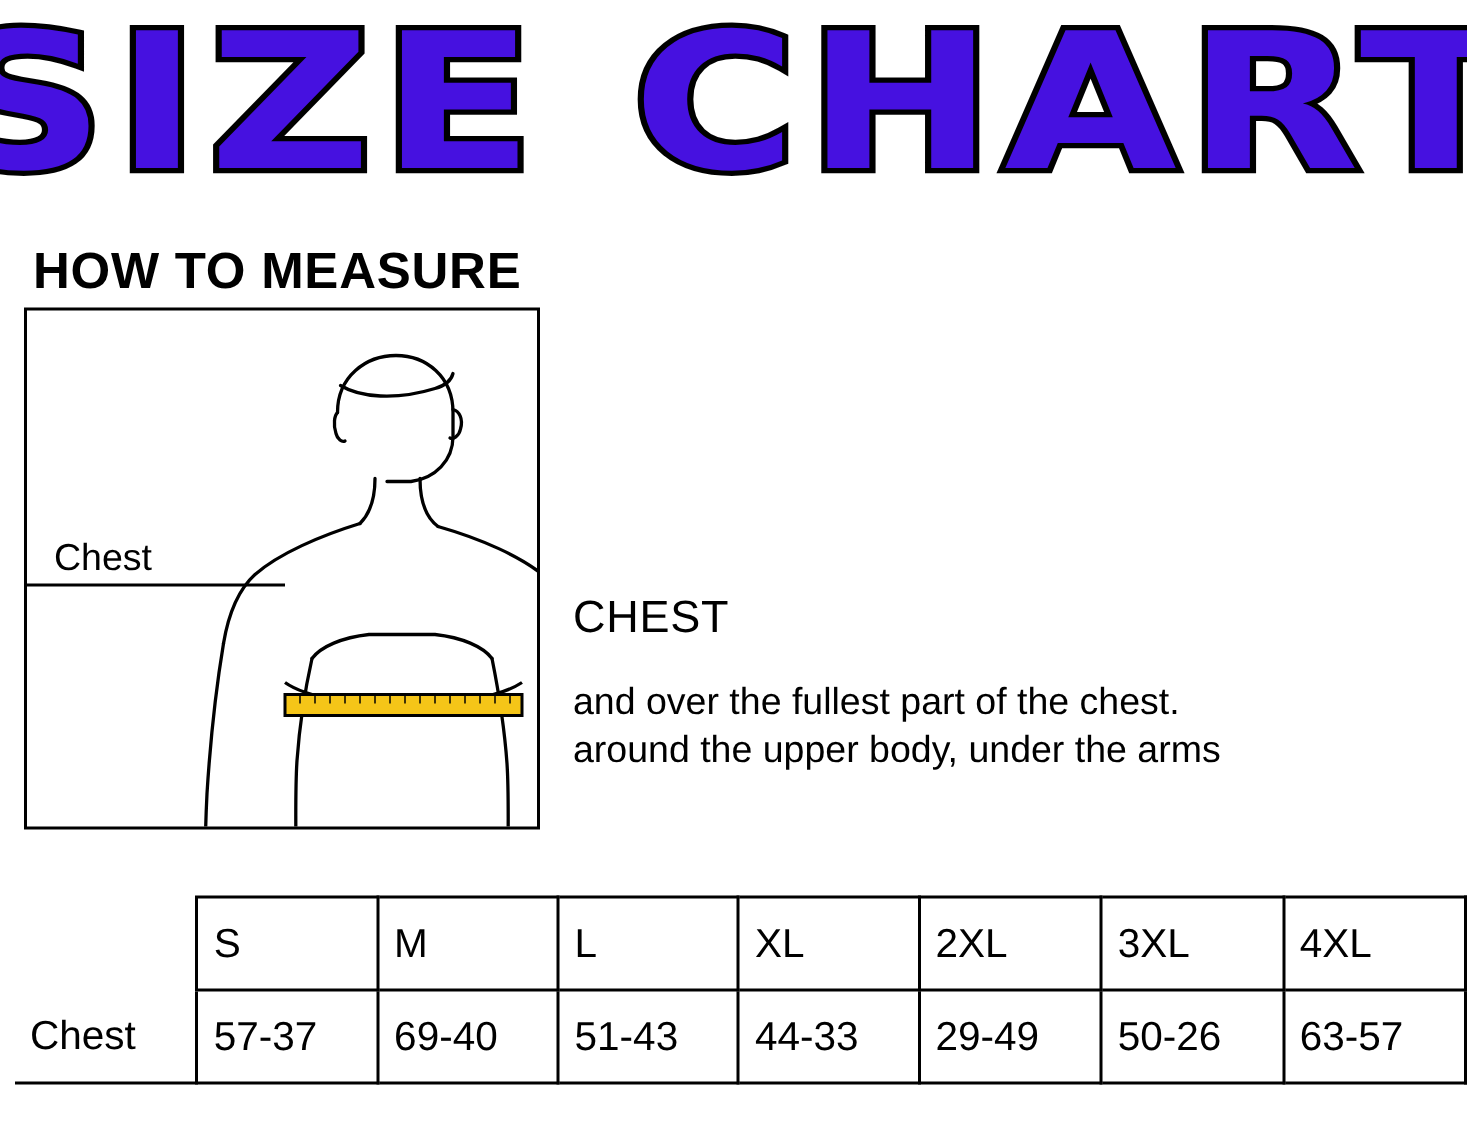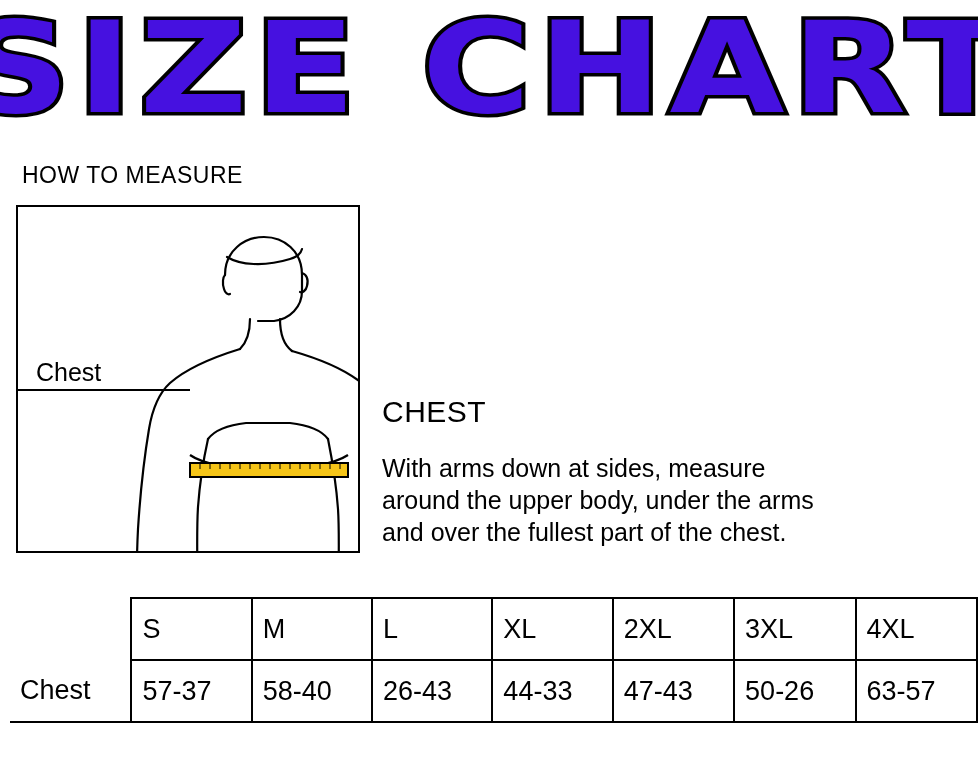--- a/index.html
+++ b/index.html
@@ -42,22 +42,22 @@
     transform-origin: 50% 50%;
     white-space: nowrap;
   }
 
   
   .howto {
     position: absolute;
     left: 22px;
     top: 162px;
     font-family: "Liberation Sans", sans-serif;
-    font-weight: normal;
-    font-size: 23px;
+    font-weight: bold;
+    font-size: 34px;
     letter-spacing: 0.5px;
     color: #000000;
   }
 
   
   .figure-box {
     position: absolute;
     left: 16px;
     top: 205px;
     width: 344px;
@@ -196,41 +196,40 @@
 </div>
 
 <svg style="position:absolute;left:0;top:0;width:978px;height:760px;pointer-events:none;">
   <line x1="16" y1="390" x2="190" y2="390" stroke="#000000" stroke-width="2"></line>
 </svg>
 
 <div class="chest-label">Chest</div>
 
 <div class="desc-title">CHEST</div>
 <div class="desc-body">
-  <div>With arms down at sides, measure</div>
+  <div>and over the fullest part of the chest.</div>
   <div>around the upper body, under the arms</div>
-  <div>and over the fullest part of the chest.</div>
 </div>
 
 <table class="size-table">
   <tbody>
       <tr class="header-row">
     <td class="rowhead"></td>
     <td class="cell">S</td>
     <td class="cell">M</td>
     <td class="cell">L</td>
     <td class="cell">XL</td>
     <td class="cell">2XL</td>
     <td class="cell">3XL</td>
     <td class="cell">4XL</td>
   </tr>
   <tr>
     <td class="rowhead">Chest</td>
     <td class="cell">57-37</td>
-    <td class="cell">58-40</td>
-    <td class="cell">26-43</td>
+    <td class="cell">69-40</td>
+    <td class="cell">51-43</td>
     <td class="cell">44-33</td>
-    <td class="cell">47-43</td>
+    <td class="cell">29-49</td>
     <td class="cell">50-26</td>
     <td class="cell">63-57</td>
   </tr>
 </tbody>
   </table>
 
 </body></html>

